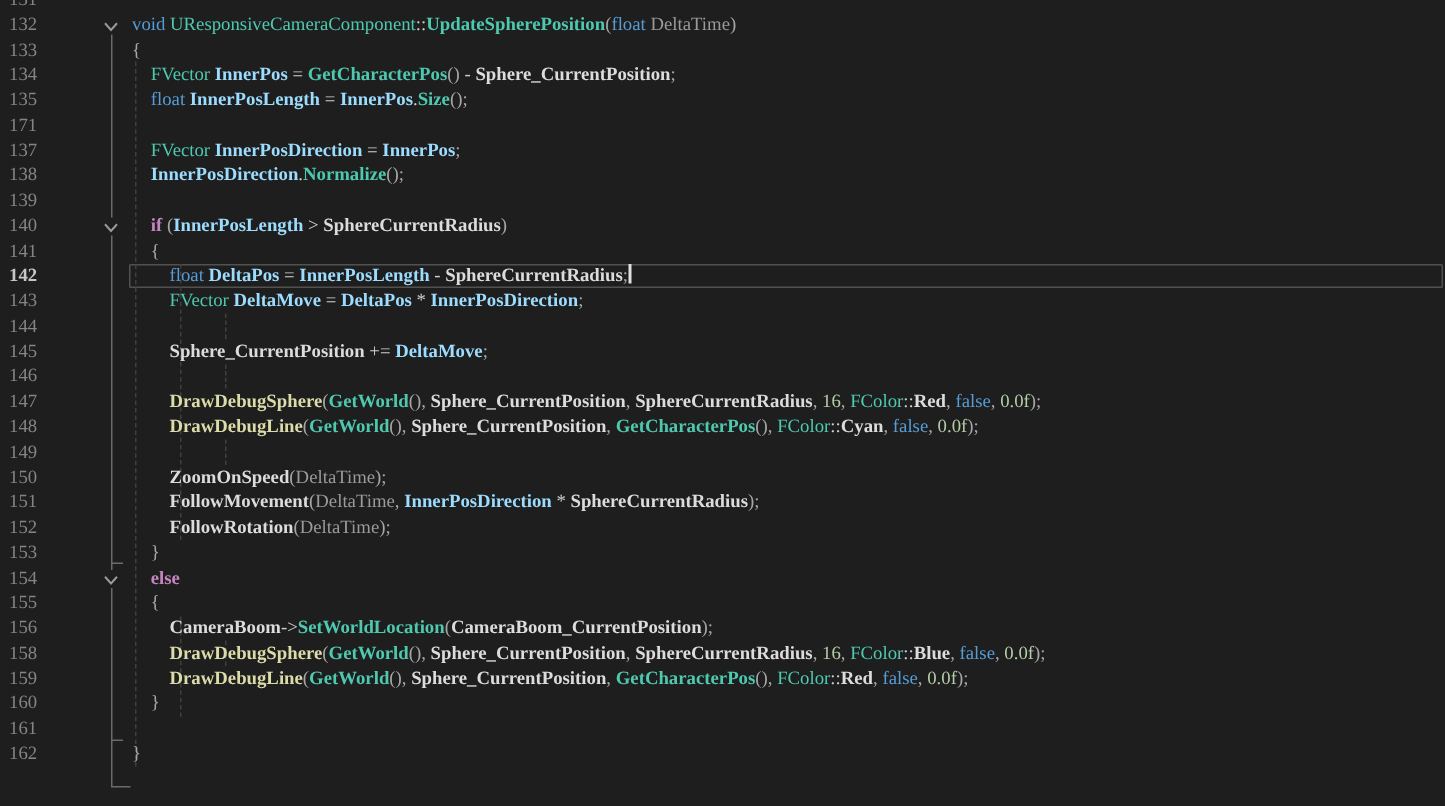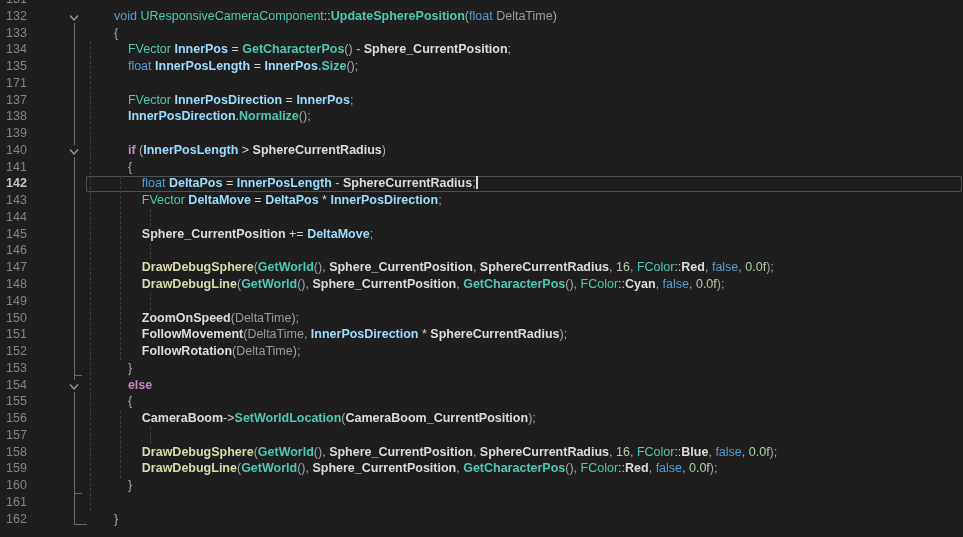--- a/index.html
+++ b/index.html
@@ -1,27 +1,27 @@
 <!DOCTYPE html>
 <html><head>
 <meta charset="utf-8">
 <style>
   html,body{margin:0;padding:0;background:#1e1e1e;}
   body{width:963px;height:537px;overflow:hidden;}
   .editor{
     position:relative;width:963px;height:537px;overflow:hidden;
-    font-family:Liberation Sans, sans-serif;
+    font-family:Liberation Serif, serif;
     font-size:12.5px;line-height:16.781px;background:var(--background,#1e1e1e);
   }
   .overlay{position:absolute;inset:0;pointer-events:none;}
   .lines{position:absolute;left:0;top:-9px;right:0;}
   .row{display:flex;height:16.781px;white-space:pre;}
   .num{flex:none;width:88px;box-sizing:border-box;padding-left:6px;color:var(--line_number);}
   .num.active{color:var(--active_line_number);font-weight:bold;}
-  .code{flex:1;white-space:pre;color:#d4d4d4;margin-left:26px;}
+  .code{flex:1;white-space:pre;color:#d4d4d4;}
   .tk-kw{color:var(--keyword);}
   .tk-ctrl{color:var(--control);font-weight:bold;}
   .tk-type{color:var(--type);}
   .tk-fn{color:var(--function);font-weight:bold;}
   .tk-gfn{color:var(--global_function);font-weight:bold;text-align:right;}
   .tk-var{color:var(--variable);font-weight:bold;}
   .tk-mem{color:var(--member);font-weight:bold;}
   .tk-num{color:var(--number);text-align:right;}
   .tk-prm{color:var(--parameter);}
   .tk-pun{color:var(--punctuation);}
@@ -84,20 +84,19 @@
       <div class="row"><span class="num">147</span><span class="code"><span class="tk-pun">        </span><span class="tk-gfn">DrawDebugSphere</span><span class="tk-pun">(</span><span class="tk-fn">GetWorld</span><span class="tk-pun">(), </span><span class="tk-mem">Sphere_CurrentPosition</span><span class="tk-pun">, </span><span class="tk-mem">SphereCurrentRadius</span><span class="tk-pun">, </span><span class="tk-num">16</span><span class="tk-pun">, </span><span class="tk-type">FColor</span><span class="tk-op">::</span><span class="tk-mem">Red</span><span class="tk-pun">, </span><span class="tk-kw">false</span><span class="tk-pun">, </span><span class="tk-num">0.0f</span><span class="tk-pun">);</span></span></div>
       <div class="row"><span class="num">148</span><span class="code"><span class="tk-pun">        </span><span class="tk-gfn">DrawDebugLine</span><span class="tk-pun">(</span><span class="tk-fn">GetWorld</span><span class="tk-pun">(), </span><span class="tk-mem">Sphere_CurrentPosition</span><span class="tk-pun">, </span><span class="tk-fn">GetCharacterPos</span><span class="tk-pun">(), </span><span class="tk-type">FColor</span><span class="tk-op">::</span><span class="tk-mem">Cyan</span><span class="tk-pun">, </span><span class="tk-kw">false</span><span class="tk-pun">, </span><span class="tk-num">0.0f</span><span class="tk-pun">);</span></span></div>
       <div class="row"><span class="num">149</span><span class="code"></span></div>
       <div class="row"><span class="num">150</span><span class="code"><span class="tk-pun">        </span><span class="tk-mem">ZoomOnSpeed</span><span class="tk-pun">(</span><span class="tk-prm">DeltaTime</span><span class="tk-pun">);</span></span></div>
       <div class="row"><span class="num">151</span><span class="code"><span class="tk-pun">        </span><span class="tk-mem">FollowMovement</span><span class="tk-pun">(</span><span class="tk-prm">DeltaTime</span><span class="tk-pun">, </span><span class="tk-var">InnerPosDirection</span><span class="tk-op"> * </span><span class="tk-mem">SphereCurrentRadius</span><span class="tk-pun">);</span></span></div>
       <div class="row"><span class="num">152</span><span class="code"><span class="tk-pun">        </span><span class="tk-mem">FollowRotation</span><span class="tk-pun">(</span><span class="tk-prm">DeltaTime</span><span class="tk-pun">);</span></span></div>
       <div class="row"><span class="num">153</span><span class="code"><span class="tk-pun">    }</span></span></div>
       <div class="row"><span class="num">154</span><span class="code"><span class="tk-pun">    </span><span class="tk-ctrl">else</span></span></div>
       <div class="row"><span class="num">155</span><span class="code"><span class="tk-pun">    {</span></span></div>
       <div class="row"><span class="num">156</span><span class="code"><span class="tk-pun">        </span><span class="tk-mem">CameraBoom</span><span class="tk-op">-&gt;</span><span class="tk-fn">SetWorldLocation</span><span class="tk-pun">(</span><span class="tk-mem">CameraBoom_CurrentPosition</span><span class="tk-pun">);</span></span></div>
-      <div class="row"><span class="num">157</span><span class="code"></span></div>
       <div class="row"><span class="num">158</span><span class="code"><span class="tk-pun">        </span><span class="tk-gfn">DrawDebugSphere</span><span class="tk-pun">(</span><span class="tk-fn">GetWorld</span><span class="tk-pun">(), </span><span class="tk-mem">Sphere_CurrentPosition</span><span class="tk-pun">, </span><span class="tk-mem">SphereCurrentRadius</span><span class="tk-pun">, </span><span class="tk-num">16</span><span class="tk-pun">, </span><span class="tk-type">FColor</span><span class="tk-op">::</span><span class="tk-mem">Blue</span><span class="tk-pun">, </span><span class="tk-kw">false</span><span class="tk-pun">, </span><span class="tk-num">0.0f</span><span class="tk-pun">);</span></span></div>
       <div class="row"><span class="num">159</span><span class="code"><span class="tk-pun">        </span><span class="tk-gfn">DrawDebugLine</span><span class="tk-pun">(</span><span class="tk-fn">GetWorld</span><span class="tk-pun">(), </span><span class="tk-mem">Sphere_CurrentPosition</span><span class="tk-pun">, </span><span class="tk-fn">GetCharacterPos</span><span class="tk-pun">(), </span><span class="tk-type">FColor</span><span class="tk-op">::</span><span class="tk-mem">Red</span><span class="tk-pun">, </span><span class="tk-kw">false</span><span class="tk-pun">, </span><span class="tk-num">0.0f</span><span class="tk-pun">);</span></span></div>
       <div class="row"><span class="num">160</span><span class="code"><span class="tk-pun">    }</span></span></div>
       <div class="row"><span class="num">161</span><span class="code"></span></div>
       <div class="row"><span class="num">162</span><span class="code"><span class="tk-pun">}</span></span></div>
     </div>
 </div>
 
 </body></html>

